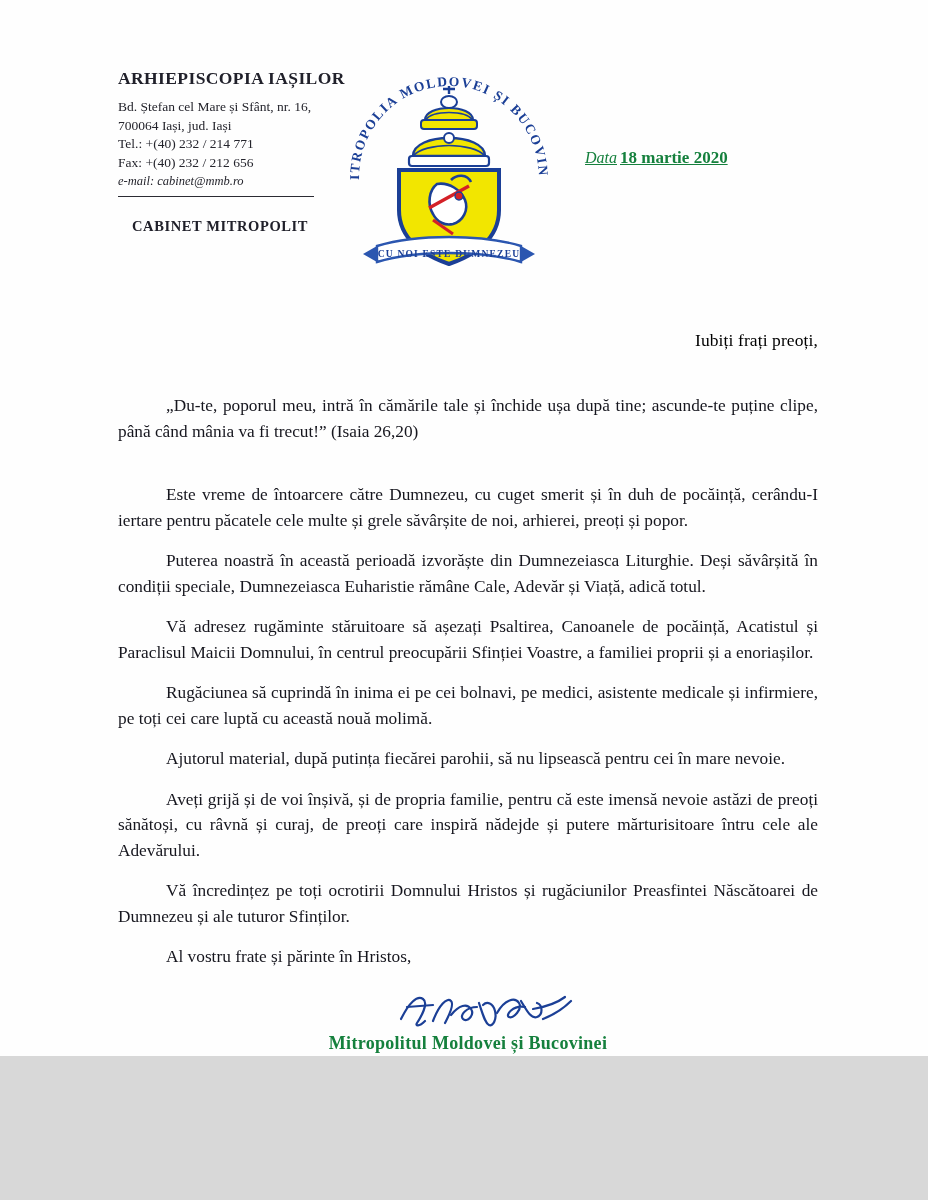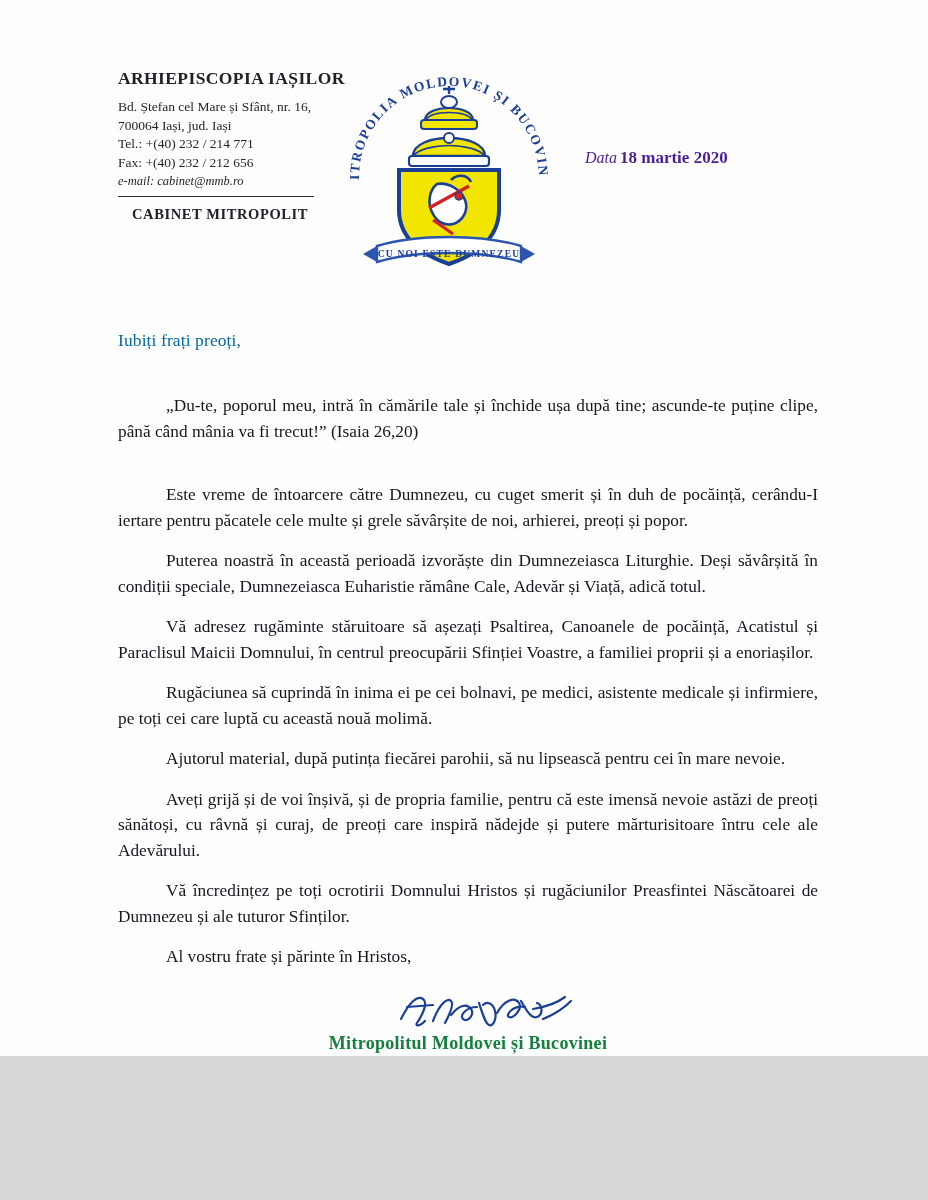--- a/index.html
+++ b/index.html
@@ -51,38 +51,39 @@
     font-style: italic;
     font-size: 12.5px;
   }
   .rule {
     margin-top: 5px;
     width: 196px;
     height: 1px;
     background: #2b2b33;
   }
   .dept {
-    margin-top: 9px;
+    margin-top: 21px;
     padding-left: 14px;
     font-family: "Liberation Serif", serif;
     font-weight: bold;
     font-size: 14.5px;
     letter-spacing: 0.6px;
     color: #20202a;
     white-space: nowrap;
   }
   
   .date-line {
     position: absolute;
     left: 585px;
     top: 148px;
     font-family: "Liberation Serif", serif;
     font-size: 16px;
-    color: #4c1d95;
+    color: #15803d;
     white-space: nowrap;
+    text-decoration: underline;
   }
   .date-line .date-label {
     font-style: italic;
   }
   .date-line .date-value {
     font-weight: bold;
     font-size: 17px;
     margin-left: 3px;
   }
   
@@ -95,23 +96,23 @@
   }
   .crest svg { display: block; }
   
   .body {
     position: absolute;
     left: 118px;
     top: 330px;
     width: 700px;
   }
   .salutation {
-    text-align: left;
+    text-align: right;
     font-size: 17.5px;
-    color: #0369a1;
+    color: #000000;
     margin-bottom: 42px;
     letter-spacing: 0.1px;
   }
   p.para {
     margin: 0 0 15px 0;
     font-size: 17.3px;
     line-height: 25.5px;
     color: #16161e;
     text-align: justify;
     text-indent: 48px;

